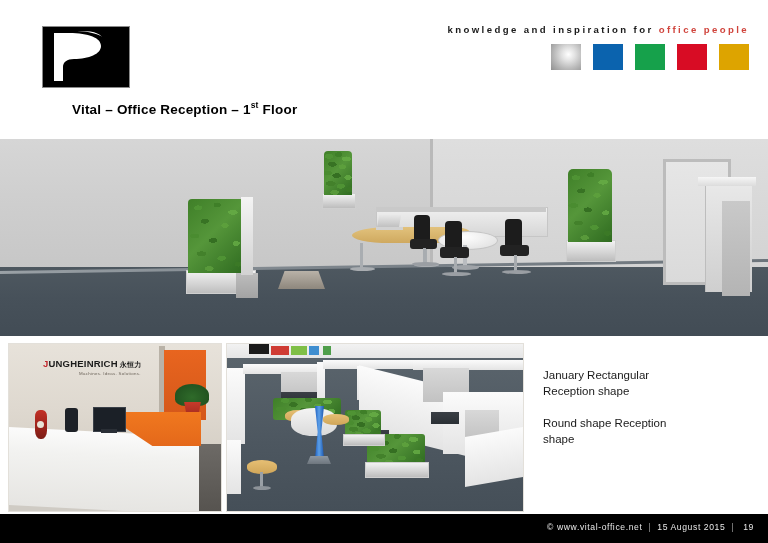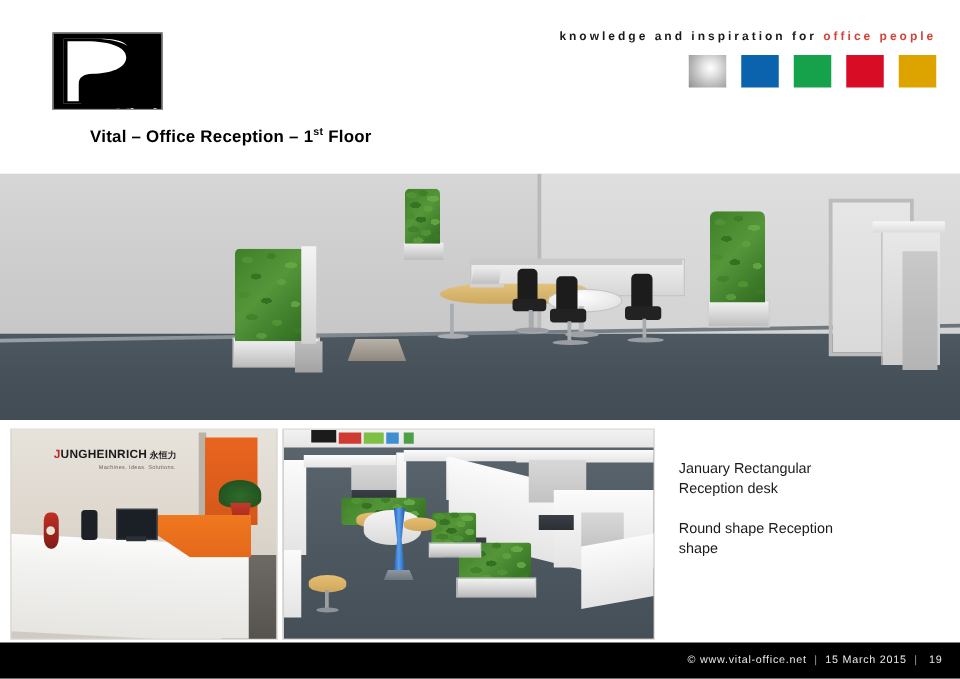--- a/index.html
+++ b/index.html
@@ -338,25 +338,25 @@
     <div class="pm-bluebase"></div>
     <div class="pm-tbl" style="left:96px;top:70px;width:26px;height:11px;"></div>
     <div class="pm-tbl" style="left:20px;top:116px;width:30px;height:14px;"></div>
     <div class="pm-tblleg" style="left:33px;top:128px;height:16px;"></div>
     <div style="position:absolute;left:26px;top:142px;width:18px;height:4px;background:#8d9399;border-radius:50%;"></div>
   </div>
 
   <div class="captions">
     <div class="cap">
       <div>January Rectangular</div>
-      <div>Reception desk</div>
+      <div>Reception shape</div>
     </div>
     <div class="cap cap2">
       <div>Round shape Reception</div>
       <div>shape</div>
     </div>
   </div>
 
   <div class="footer">
-    <div class="footer-text"><span>©</span>&nbsp;<span>www.vital-office.net</span><span class="sep">|</span><span>15 March 2015</span><span class="sep">|</span>&nbsp;<span>19</span></div>
+    <div class="footer-text"><span>©</span>&nbsp;<span>www.vital-office.net</span><span class="sep">|</span><span>15 August 2015</span><span class="sep">|</span>&nbsp;<span>19</span></div>
   </div>
 
 </div>
 
 </body></html>

